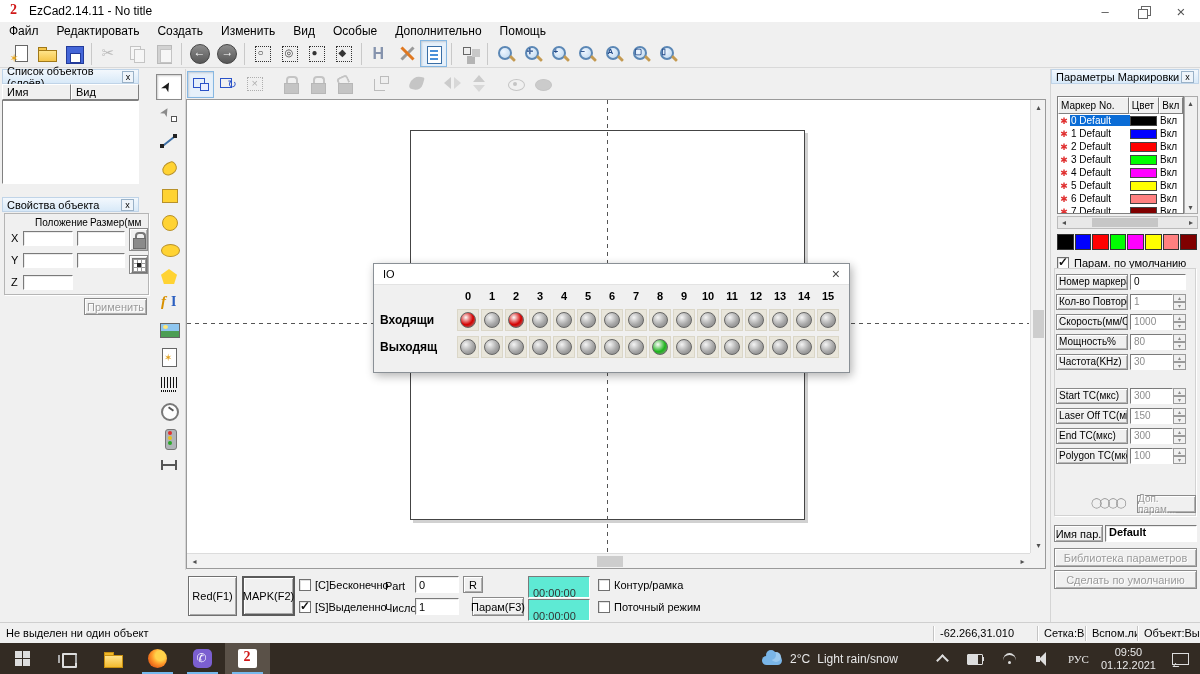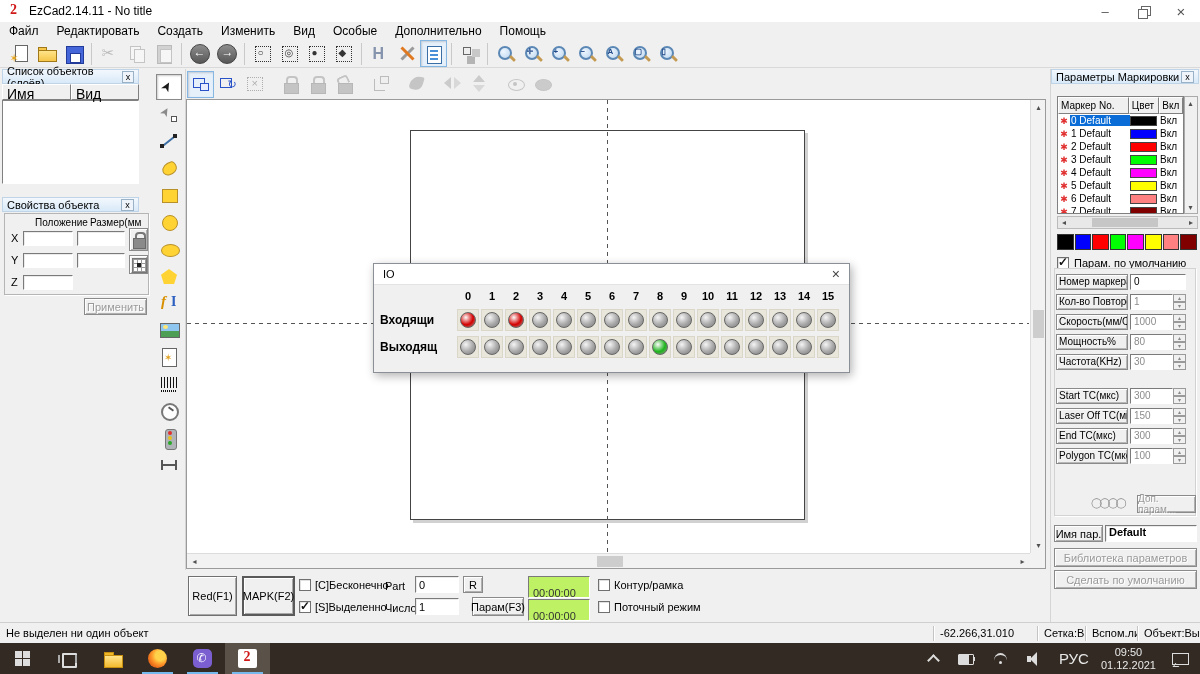--- a/index.html
+++ b/index.html
@@ -109,21 +109,21 @@
   [data-name="io-tool-icon"]::before{content:"";position:absolute;left:7px;top:2px;width:10px;height:19px;background:#b0b4b8;border:1px solid #777;border-radius:3px;}
   [data-name="io-tool-icon"]::after{content:"";position:absolute;left:10px;top:4px;width:4px;height:4px;border-radius:50%;background:#e03030;box-shadow:0 5px 0 #e8c020,0 10px 0 #28a828;}
   [data-name="extend-tool-icon"]::before{content:"";position:absolute;left:3px;top:10px;width:16px;height:2px;background:#555;}
   [data-name="extend-tool-icon"]::after{content:"";position:absolute;left:3px;top:6px;width:2px;height:10px;background:#555;box-shadow:14px 0 0 #555;}
 
   
   .lpanel{position:absolute;left:2px;width:137px;}
   .panel-h{height:15px;background:linear-gradient(#f3f8fd,#d8e9f8);border:1px solid #c0d4e8;display:flex;align-items:center;font-size:11px;padding:0 4px;}
   .panel-x{margin-left:auto;width:13px;height:12px;border:1px solid #9ab2c8;background:#eef4fa;font-size:9px;line-height:10px;text-align:center;}
   .colrow{display:flex;}
-  .colhdr{height:16px;background:#f0f0f0;border:1px solid;border-color:#fff #808080 #808080 #fff;font-size:14px;padding:1px 4px;}
+  .colhdr{height:16px;background:#f0f0f0;border:1px solid;border-color:#fff #808080 #808080 #fff;font-size:11px;padding:1px 4px;}
   .objlist{height:84px;background:#fff;border:1px solid;border-color:#808080 #fff #fff #808080;}
   .groupbox{position:absolute;left:2px;top:16px;width:145px;height:82px;border:1px solid #b5b5b5;box-shadow:1px 1px 0 #fff;}
   .sunkfld{background:#fff;border:1px solid;border-color:#7a7a7a #fff #fff #7a7a7a;box-shadow:inset 1px 1px 0 rgba(0,0,0,.08);font-size:11px;padding:0 3px;}
   .btn{background:#f0f0f0;border:1px solid #8a8a8a;box-shadow:inset 1px 1px 0 #fff,inset -1px -1px 0 #b0b0b0;font-size:11px;display:flex;align-items:center;justify-content:center;}
   .btn.disabled{color:#9a9a9a;text-shadow:1px 1px 0 #fff;}
   [data-name="lock-button-icon"]{position:relative;width:16px;height:18px;display:inline-block;}
   [data-name="lock-button-icon"]::before{content:"";position:absolute;left:4px;top:1px;width:7px;height:6px;border:2px solid #777;border-bottom:none;border-radius:4px 4px 0 0;}
   [data-name="lock-button-icon"]::after{content:"";position:absolute;left:2px;top:7px;width:11px;height:9px;background:#8a8a8a;border:1px solid #6a6a6a;}
   [data-name="grid-button-icon"]{position:relative;width:16px;height:16px;display:inline-block;}
   [data-name="grid-button-icon"]::before{content:"";position:absolute;left:1px;top:1px;width:13px;height:13px;border:1px solid #777;background:linear-gradient(#999 1px,transparent 1px) 0 0/4px 4px,linear-gradient(90deg,#999 1px,transparent 1px) 0 0/4px 4px,#fff;}
@@ -152,21 +152,21 @@
   .iolabel{width:76px;font-weight:bold;font-size:12px;}
   .iocell{width:22px;height:22px;margin:0 1px;background:#e9e6db;border:1px solid #dbd7c8;display:flex;align-items:center;justify-content:center;flex:none;}
   .led{width:16px;height:16px;border-radius:50%;border:1px solid #666;background:radial-gradient(circle at 35% 32%,#f4f4f4,#a8a8a8 55%,#7a7a7a);}
 
   
   .bigbtn{position:absolute;background:#f0f0f0;border:1px solid #707070;box-shadow:inset 1px 1px 0 #fff,inset -1px -1px 0 #a8a8a8;font-size:11px;display:flex;align-items:center;justify-content:center;}
   .defring{border:2px solid #5a5a5a;}
   .cb{width:12px;height:12px;background:#fff;border:1px solid #707070;box-shadow:inset 1px 1px 0 rgba(0,0,0,.12);position:relative;flex:none;}
   .cb.checked::after{content:"✓";position:absolute;left:0px;top:-3px;font-size:12px;font-weight:bold;color:#111;}
   .cbrow{position:absolute;display:flex;align-items:center;gap:4px;font-size:11px;}
-  .timefld{position:absolute;background:#bef264;border:1px solid;border-color:#7a7a7a #fff #fff #7a7a7a;font-size:11px;padding:10px 4px;color:#333;}
+  .timefld{position:absolute;background:#5eead4;border:1px solid;border-color:#7a7a7a #fff #fff #7a7a7a;font-size:11px;padding:10px 4px;color:#333;}
 
   
   .statusbar{position:absolute;left:0;top:622px;width:1200px;height:21px;background:#f0f0f0;border-top:1px solid #cfcfcf;display:flex;align-items:center;font-size:11px;}
   .sseg{height:15px;display:flex;align-items:center;padding:0 6px;border-right:1px solid #c4c4c4;box-shadow:1px 0 0 #fff;white-space:nowrap;overflow:hidden;}
 
   
   .rpanel{position:absolute;left:1050px;top:69px;width:148px;height:553px;background:#f0f0f0;border-left:1px solid #d5d5d5;}
   .pen-table{position:absolute;left:6px;top:27px;width:127px;border:1px solid #808080;background:#fff;height:118px;overflow:hidden;}
   .pen-head{display:flex;}
   .ph{height:17px;background:#f0f0f0;border:1px solid;border-color:#fff #808080 #808080 #fff;font-size:10px;padding:2px 2px;white-space:nowrap;overflow:hidden;}
@@ -850,33 +850,38 @@
         <div class="tapp" data-name="viber-taskbar-button">
           <div class="ic" data-name="viber-icon"></div>
           <div class="trun" data-name="running-indicator"></div>
         </div>
         <div class="tapp active" data-name="ezcad-taskbar-button">
           <div class="ic" data-name="ezcad-icon"></div>
           <div class="trun" data-name="running-indicator"></div>
         </div>
       </div>
     <div class="tray" data-name="system-tray">
+      <div class="tray-item" data-name="weather-button">
+        <span class="ic" data-name="weather-icon"></span>
+        <span style="margin-left:6px;" data-name="weather-temp">2°C</span>
+        <span style="margin-left:7px;" data-name="weather-text">Light rain/snow</span>
+      </div>
       <div class="tray-item" style="margin-left:22px;" data-name="tray-expand-button">
           <span class="ic" data-name="chevron-up-icon"></span>
         </div>
       <div class="tray-item" data-name="battery-button">
           <span class="ic" data-name="battery-icon"></span>
         </div>
       <div class="tray-item" data-name="network-button">
           <span class="ic" data-name="wifi-icon"></span>
         </div>
       <div class="tray-item" data-name="volume-button">
           <span class="ic" data-name="speaker-icon"></span>
         </div>
-      <div class="tray-item" style="font-size:15px;" data-name="language-button">РУС</div>
+      <div class="tray-item" style="font-size:11px;font-family:Liberation Serif, serif;" data-name="language-button">РУС</div>
       <div class="tray-item" data-name="clock-button">
         <div class="clock">
           <div data-name="tray-time">09:50</div>
           <div data-name="tray-date">01.12.2021</div>
         </div>
       </div>
       <div class="tray-item" style="width:38px;" data-name="action-center-button">
           <span class="ic" data-name="notification-icon"></span>
         </div>
     </div>

